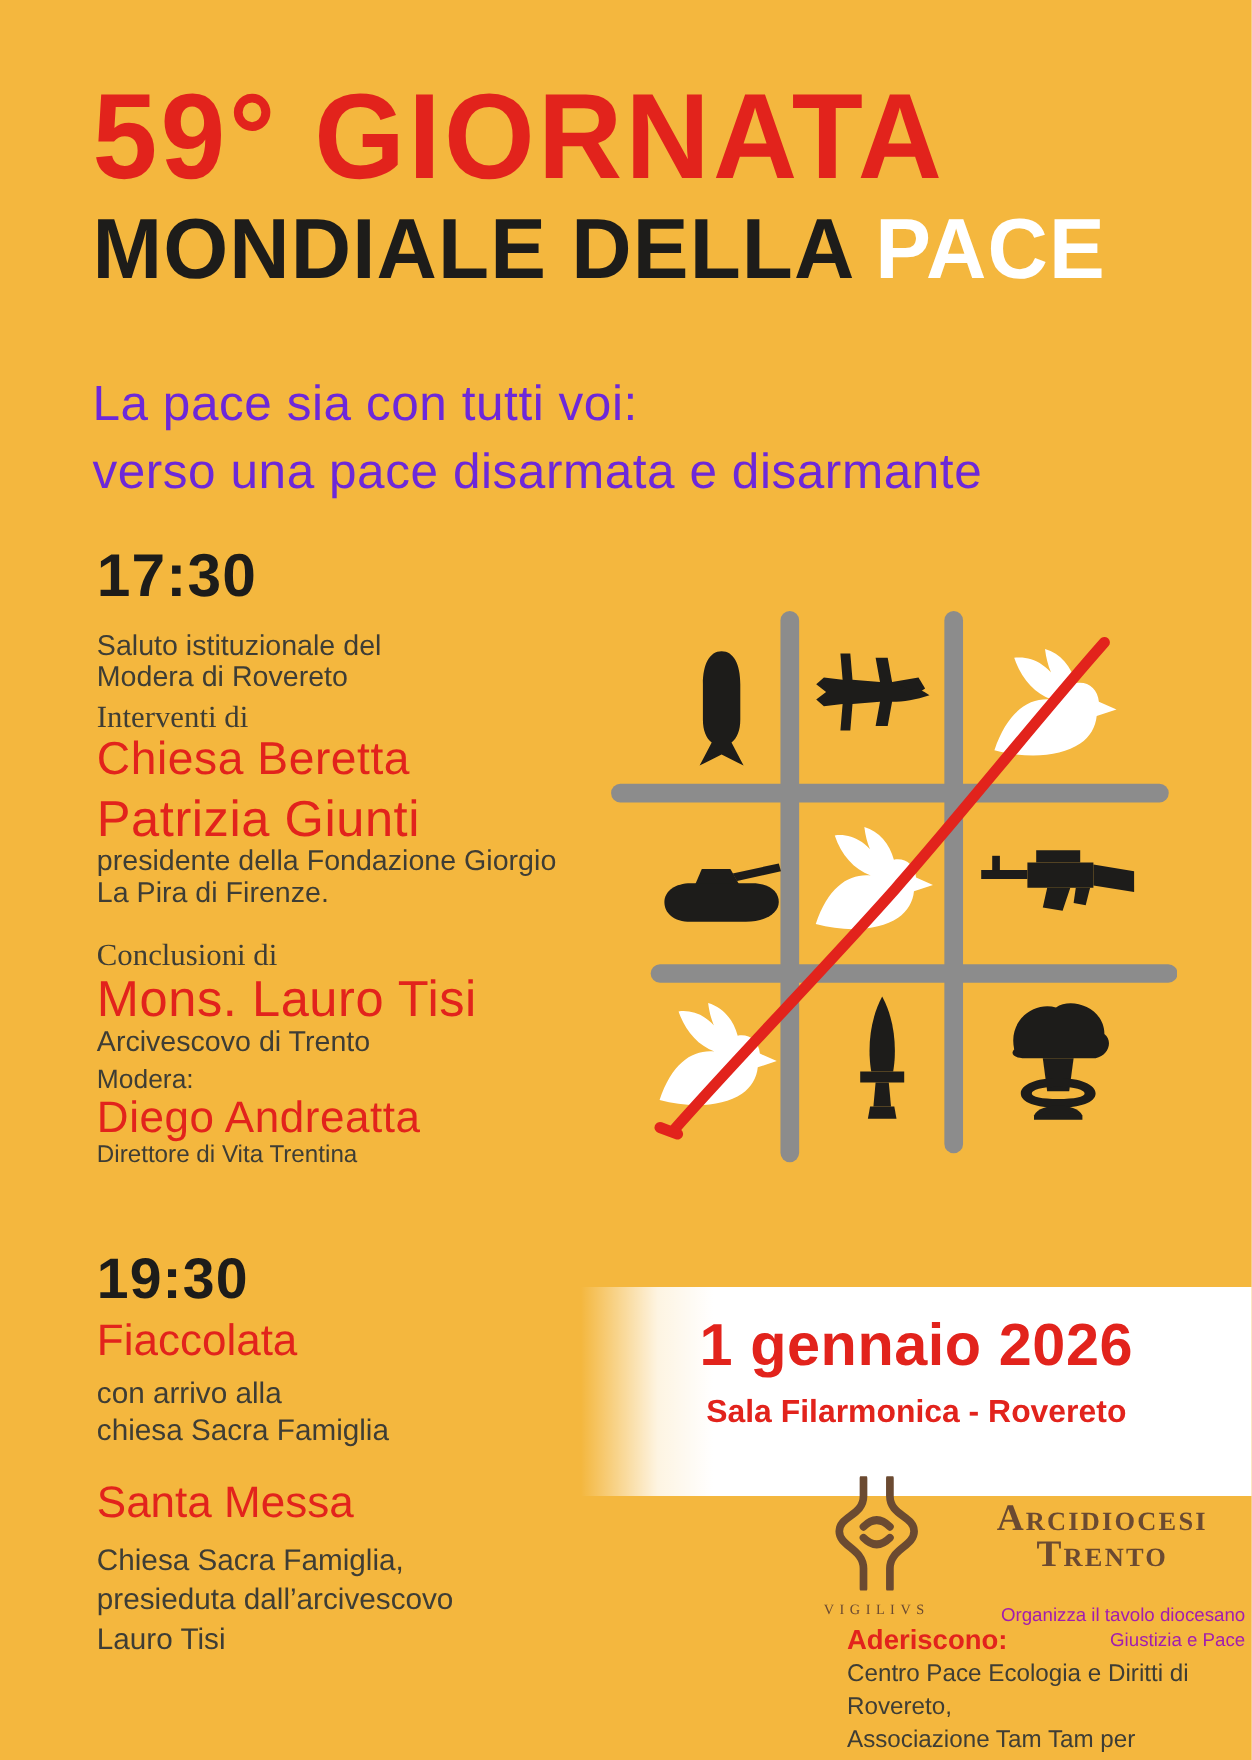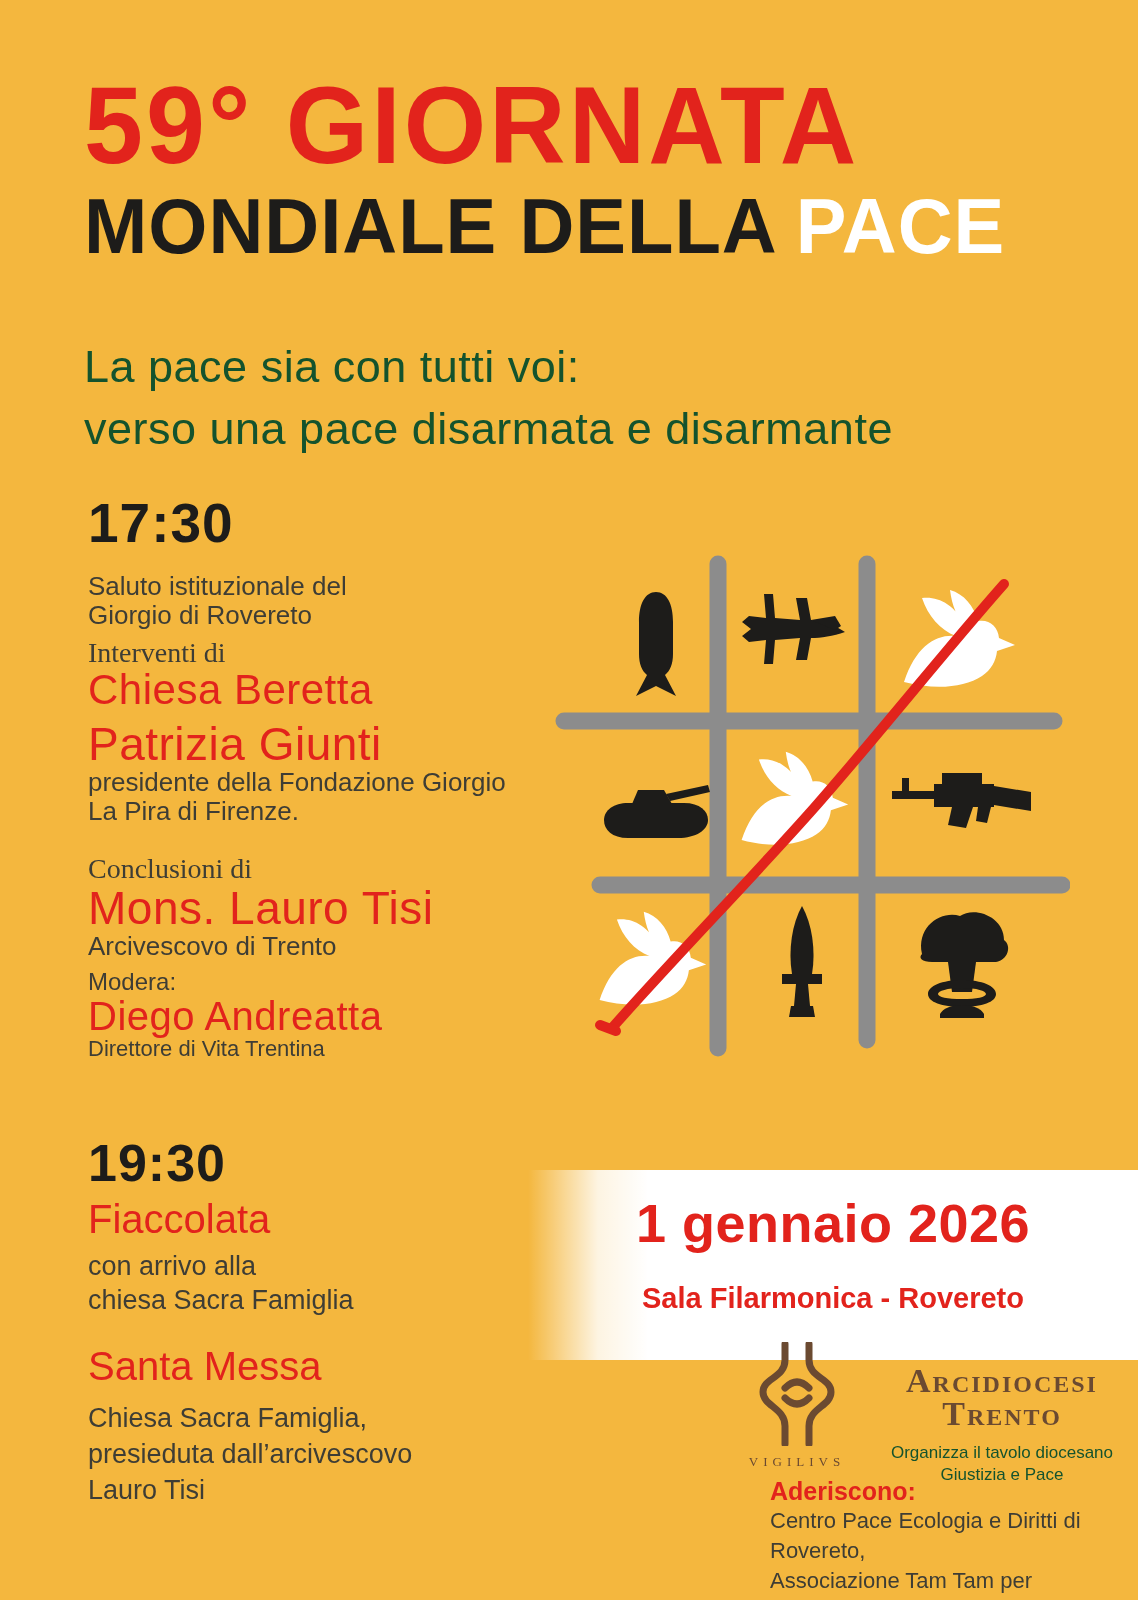--- a/index.html
+++ b/index.html
@@ -30,21 +30,21 @@
   .title-line2{
     position:absolute;left:84px;top:182px;
     font-size:76px;font-weight:800;letter-spacing:1px;
     white-space:nowrap;
     transform:scaleY(1.02);transform-origin:left top;
   }
   .title-line2 .black{color:var(--ink,#1D1C1A);margin-right:18px;}
   .title-line2 .white{color:#fff;}
   .subtitle{
     position:absolute;left:84px;top:336px;
-    font-size:45px;font-weight:400;color:#14532d;
+    font-size:45px;font-weight:400;color:#6d28d9;
     line-height:62px;letter-spacing:0.5px;
   }
   
   .slot{position:absolute;left:88px;width:490px;}
   .slot1{top:492px;}
   .slot2{top:1133px;}
   .slot3{top:1340px;}
   .time{font-size:55px;font-weight:600;color:var(--ink,#1D1C1A);line-height:62px;letter-spacing:1px;}
   .small-gray{font-size:26px;color:var(--gray,#3E3D35);line-height:29px;}
   .label-gray{font-size:28px;color:var(--gray,#3E3D35);line-height:30px;font-family:Liberation Serif, serif;}
@@ -68,36 +68,36 @@
   .ink-fill{fill:var(--ink,#1D1C1A);}
   .dove-fill{fill:#ffffff;}
   .strike-stroke{stroke:var(--red,#E2231C);stroke-width:10;stroke-linecap:round;fill:none;}
   
   .datebox{
     position:absolute;left:528px;top:1170px;width:610px;height:190px;
     background:linear-gradient(90deg, rgba(255,255,255,0) 0px, rgba(255,255,255,0.85) 70px, #ffffff 120px);
     text-align:center;
   }
   .datebox .date{font-size:54px;font-weight:800;color:var(--red,#E2231C);margin-top:22px;letter-spacing:0.5px;}
-  .datebox .venue{font-size:29px;font-weight:800;color:var(--red,#E2231C);margin-top:28px;}
+  .datebox .venue{font-size:29px;font-weight:800;color:var(--red,#E2231C);margin-top:14px;}
   
   .organizer{position:absolute;left:742px;top:1342px;width:390px;display:flex;gap:20px;}
   .emblem-col{width:110px;text-align:center;}
   .emblem-caption{
     font-family:"Liberation Serif", serif;
     font-size:13px;letter-spacing:5px;color:var(--brown,#6B4A31);margin-top:4px;
   }
   .org-col{flex:1;text-align:center;padding-top:22px;}
   .org-name{
     font-family:"Liberation Serif", serif;
     font-variant:small-caps;
     font-size:34px;font-weight:700;color:var(--brown,#6B4A31);
     line-height:33px;letter-spacing:2px;
   }
-  .org-note{font-size:17px;color:#14532d;line-height:22px;margin-top:12px;}
+  .org-note{font-size:17px;color:#a21caf;line-height:22px;margin-top:28px;text-align:right;}
   .brown-stroke{stroke:var(--brown,#6B4A31);stroke-width:7;stroke-linecap:round;fill:none;}
   
   .supporters{position:absolute;left:770px;top:1476px;width:350px;}
   .supporters .label{font-size:25px;font-weight:800;color:var(--red,#E2231C);line-height:30px;}
   .supporters .entry{font-size:22px;color:var(--gray,#3E3D35);line-height:30px;}
 </style>
 </head>
 <body>
 
 <div class="poster">
@@ -108,21 +108,21 @@
   </div>
   <div class="subtitle">
     <div>La pace sia con tutti voi:</div>
     <div>verso una pace disarmata e disarmante</div>
   </div>
 
   <div class="slot slot1">
     <div class="time">17:30</div>
     <div class="small-gray mt-lg">
       <div>Saluto istituzionale del</div>
-      <div>Giorgio di Rovereto</div>
+      <div>Modera di Rovereto</div>
     </div>
     <div class="label-gray mt-md">Interventi di</div>
     <div class="name-red">Chiesa Beretta</div>
     <div class="name-red md mt-md">Patrizia Giunti</div>
     <div class="role role-lg">
       <div>presidente della Fondazione Giorgio</div>
       <div>La Pira di Firenze.</div>
     </div>
     <div class="label-gray mt-xl">Conclusioni di</div>
     <div class="name-red md">Mons. Lauro Tisi</div>

